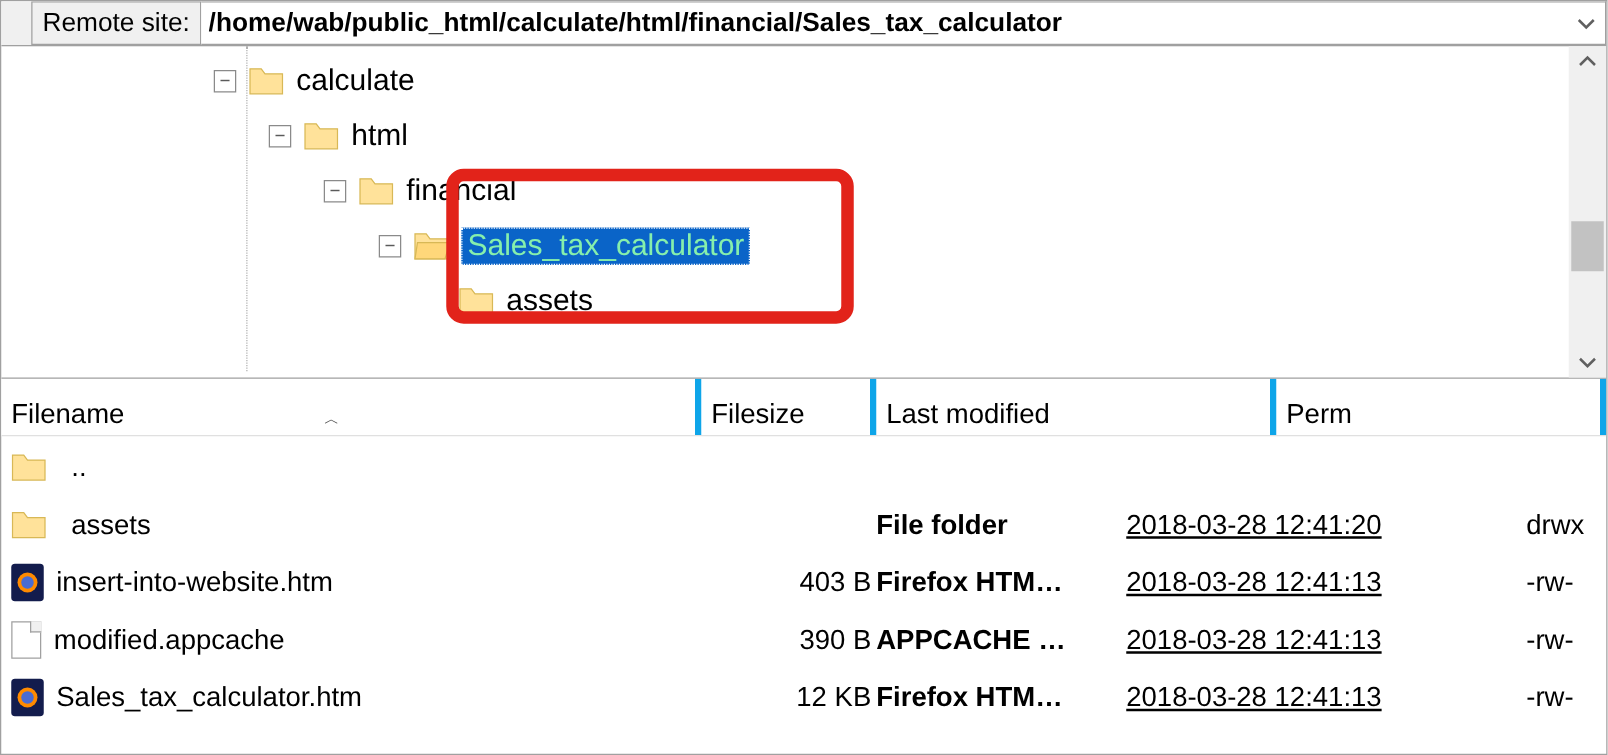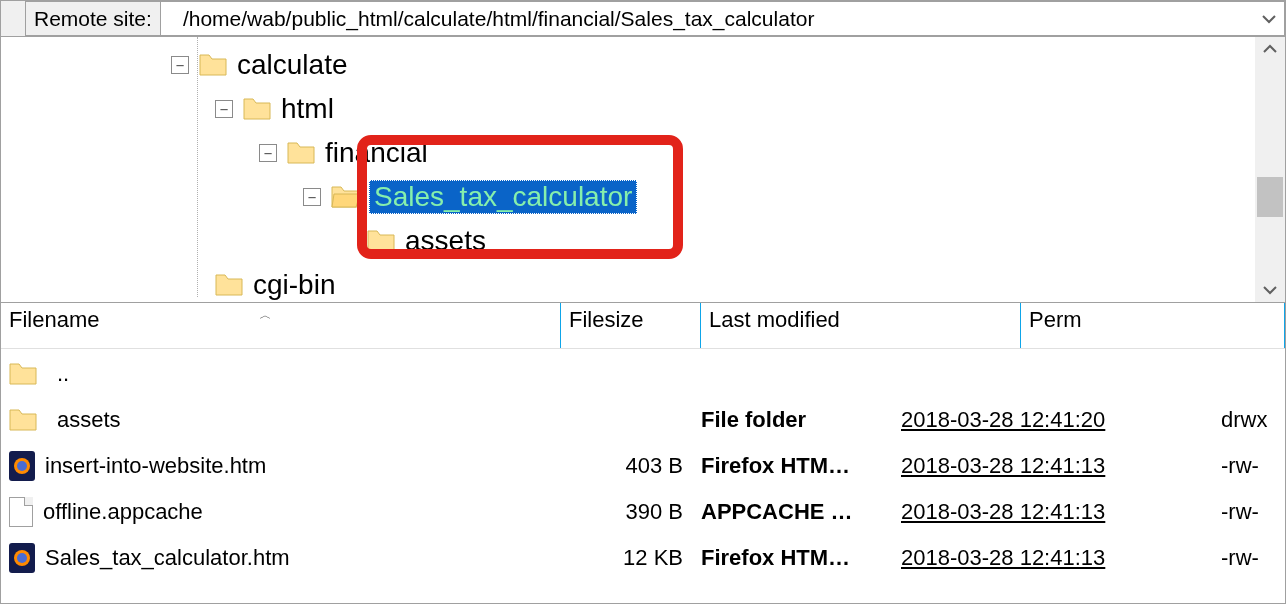--- a/index.html
+++ b/index.html
@@ -36,22 +36,23 @@
     border: 1px solid #a0a0a0;
     border-left: none;
     position: relative;
   }
   .path-input {
     flex: 1;
     border: none;
     outline: none;
     font-size: 21px;
     font-family: inherit;
-    padding: 2px 22px;
+    padding: 2px 6px;
     background: transparent;
+    font-weight: bold;
   }
   .combo-chevron {
     width: 30px;
     display: flex;
     align-items: center;
     justify-content: center;
     color: #606060;
     cursor: pointer;
   }
   .tree-pane {
@@ -107,21 +108,21 @@
   }
   .folder-ico {
     width: 28px;
     height: 24px;
     margin-right: 10px;
     display: inline-block;
     position: relative;
   }
   .folder-ico svg { display:block; }
   .tree-label {
-    font-size: 28px;
+    font-size: 24px;
   }
   .tree-label.selected {
     background: #0a64c8;
     color: #86efac;
     padding: 0 4px;
     border: 1px dotted #ffffff;
   }
   .red-annot {
     position: absolute;
     border: 10px solid #e2231a;
@@ -137,24 +138,24 @@
   .list-header {
     display: flex;
     height: 46px;
     align-items: center;
     border-bottom: 1px solid #e0e0e0;
     background: #ffffff;
     font-size: 22px;
   }
   .list-header .col {
     padding: 4px 8px;
-    border-right: 1px solid #0ea5e9;
+    border-right: 5px solid #0ea5e9;
     height: 100%;
     display: flex;
-    align-items: flex-start;
+    align-items: flex-end;
   }
   .col-name { width: 560px; }
   .col-size { width: 140px; justify-content: flex-start; }
   .col-type { width: 200px; }
   .col-mod  { width: 320px; }
   .col-perm { flex: 1; }
   .sort-caret {
     font-size: 12px;
     color: #505050;
     margin-left: 160px;
@@ -162,21 +163,21 @@
   .file-list {
     padding-top: 2px;
   }
   .file-row {
     display: flex;
     align-items: center;
     height: 46px;
     font-size: 22px;
   }
   .file-row .c-name { width: 560px; display:flex; align-items:center; padding-left:8px; gap:10px;}
-  .file-row .c-size { width: 140px; text-align: right; padding-right: 18px;}
+  .file-row .c-size { width: 140px; text-align: right; padding-right: 4px;}
   .file-row .c-type { width: 200px; white-space: nowrap; overflow:hidden;font-weight:bold;}
   .file-row .c-mod  { width: 320px; text-decoration: underline; }
   .file-row .c-perm { flex:1; white-space:nowrap; overflow:hidden;}
   .file-ico-generic {
     width: 24px; height: 30px;
     border: 1px solid #a0a0a0;
     background: #ffffff;
     position: relative;
   }
   .file-ico-generic::before {
@@ -262,28 +263,20 @@
 
     <div class="tree-node" style="margin-left:196px">
       <span class="folder-ico">
         <svg viewBox="0 0 28 24">
             <path d="M1 6 L1 22 L27 22 L27 6 L13 6 L10 2 L1 2 Z" fill="#ffe29a" stroke="#d8b856"></path>
           </svg>
       </span>
       <span class="tree-label">assets</span>
     </div>
 
-    <div class="tree-node" style="margin-left:44px">
-      <span class="folder-ico">
-        <svg viewBox="0 0 28 24">
-            <path d="M1 6 L1 22 L27 22 L27 6 L13 6 L10 2 L1 2 Z" fill="#ffe29a" stroke="#d8b856"></path>
-          </svg>
-      </span>
-      <span class="tree-label">cgi-bin</span>
-    </div>
 
   </div>
   <div class="tree-scroll">
     <svg class="chev-svg" viewBox="0 0 16 16">
         <path d="M2 11 L8 5 L14 11" fill="none" stroke="#606060" stroke-width="2"></path>
       </svg>
     <div class="thumb"></div>
     <svg class="chev-svg" viewBox="0 0 16 16">
         <path d="M2 5 L8 11 L14 5" fill="none" stroke="#606060" stroke-width="2"></path>
       </svg>
@@ -344,21 +337,21 @@
     </div>
     <div class="c-size">403 B</div>
     <div class="c-type">Firefox HTM…</div>
     <div class="c-mod">2018-03-28 12:41:13</div>
     <div class="c-perm">-rw-</div>
   </div>
 
   <div class="file-row">
     <div class="c-name">
       <span class="file-ico-generic"></span>
-      <span>offline.appcache</span>
+      <span>modified.appcache</span>
     </div>
     <div class="c-size">390 B</div>
     <div class="c-type">APPCACHE …</div>
     <div class="c-mod">2018-03-28 12:41:13</div>
     <div class="c-perm">-rw-</div>
   </div>
 
   <div class="file-row">
     <div class="c-name">
       <span class="ff-ico">

